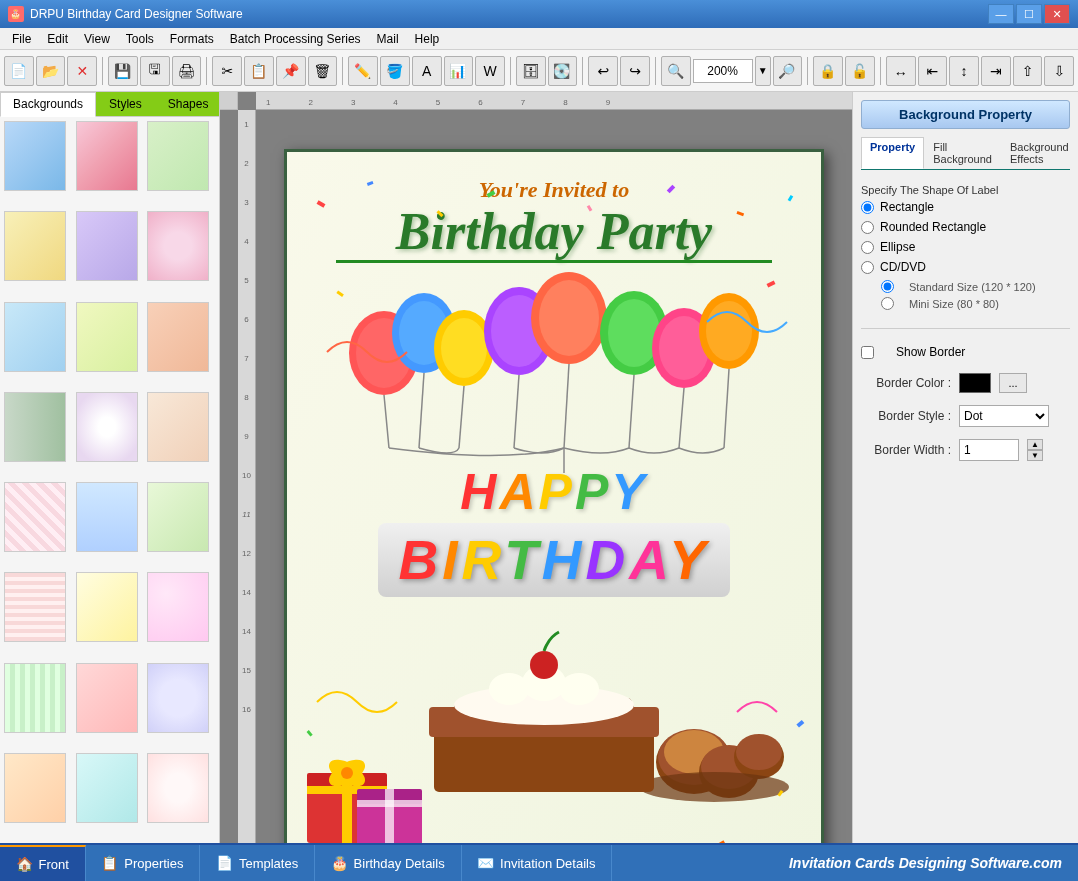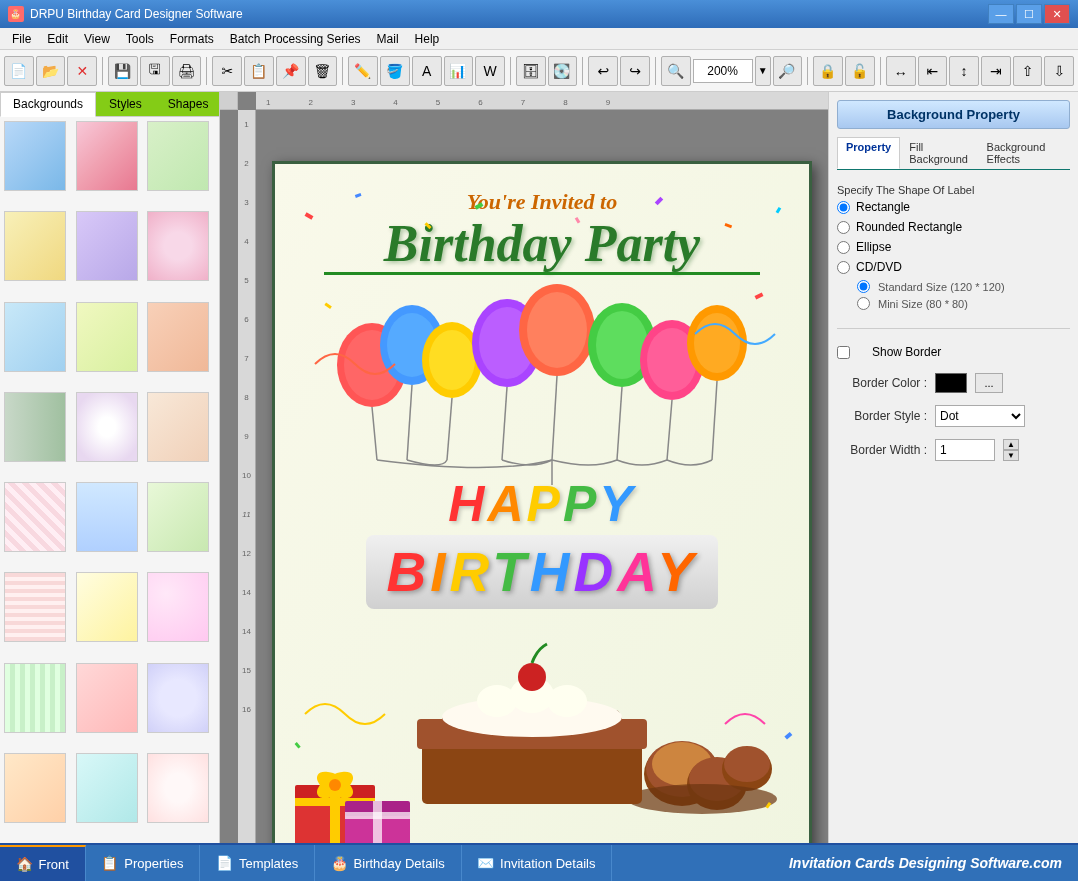--- a/index.html
+++ b/index.html
@@ -36,35 +36,35 @@
     .bg-thumb { width: 62px; height: 70px; border: 1px solid #ccc; cursor: pointer; overflow: hidden; display: flex; align-items: center; justify-content: center; }
 
     
     #ruler-h { height: 18px; background: #e8e8e8; border-bottom: 1px solid #bbb; margin-left: 18px; display: flex; align-items: center; overflow: hidden; }
     #ruler-v { width: 18px; background: #e8e8e8; border-right: 1px solid #bbb; display: flex; flex-direction: column; align-items: center; overflow: hidden; }
 
     
     #canvas-container { flex: 1; background: #808080; display: flex; flex-direction: column; overflow: hidden; }
     #ruler-corner { width: 18px; height: 18px; background: #d0d0d0; border-right: 1px solid #bbb; border-bottom: 1px solid #bbb; flex-shrink: 0; }
 
-    #card-canvas { width: 560px; height: 720px; background: white; border: 2px solid #444; margin: 36px auto; position: relative; overflow: hidden; box-shadow: 3px 3px 10px rgba(0,0,0,0.4); }
-
-    
-    #right-panel { width: 250px; background: #f0f0f0; border-left: 1px solid #ccc; display: flex; flex-direction: column; padding: 8px; }
+    #card-canvas { width: 560px; height: 720px; background: white; border: 2px solid #444; margin: 24px auto; position: relative; overflow: hidden; box-shadow: 3px 3px 10px rgba(0,0,0,0.4); }
+
+    
+    #right-panel { width: 226px; background: #f0f0f0; border-left: 1px solid #ccc; display: flex; flex-direction: column; padding: 8px; }
     #bg-property-title { background: linear-gradient(to bottom, #d0e8ff, #a8c8f0); border: 1px solid #90aed0; padding: 6px 10px; font-size: 13px; font-weight: bold; color: #003366; text-align: center; border-radius: 3px; margin-bottom: 8px; }
     #property-tabs { display: flex; border-bottom: 1px solid #0f766e; margin-bottom: 8px; }
     .prop-tab { padding: 3px 8px; font-size: 11px; cursor: pointer; color: #333; border: 1px solid transparent; }
     .prop-tab.active { background: white; border-color: #ccc #ccc white; font-weight: bold; color: #003399; }
 
     .section-label { font-size: 11px; color: #333; margin: 6px 0 4px; font-weight: 500; }
     .radio-group { display: flex; flex-direction: column; gap: 6px; margin: 4px 0 10px 0; }
     .radio-row { display: flex; align-items: center; gap: 6px; font-size: 12px; }
     .radio-row input[type=radio] { cursor: pointer; }
     .sub-options { margin-left: 20px; display: flex; flex-direction: column; gap: 4px; }
-    .sub-radio { display: flex; align-items: center; gap: 8px; font-size: 11px; color: #555; }
+    .sub-radio { display: flex; align-items: center; gap: 15px; font-size: 11px; color: #555; }
 
     .show-border-row { display: flex; align-items: center; gap: 22px; font-size: 12px; margin: 8px 0; }
     .prop-row { display: flex; align-items: center; gap: 8px; margin: 6px 0; font-size: 12px; }
     .prop-label { width: 90px; text-align: right; color: #333; }
     .color-box { width: 32px; height: 20px; background: #000; border: 1px solid #666; cursor: pointer; }
     .dots-btn { width: 28px; height: 20px; background: #e8e8e8; border: 1px solid #aaa; cursor: pointer; display: flex; align-items: center; justify-content: center; font-size: 11px; }
     .style-select { width: 90px; height: 22px; border: 1px solid #aaa; font-size: 12px; background: white; cursor: pointer; }
     .width-input { width: 60px; height: 22px; border: 1px solid #aaa; font-size: 12px; padding: 0 4px; }
     .spinner-btn { display: flex; flex-direction: column; }
     .spin-up, .spin-down { width: 16px; height: 11px; background: #e0e0e0; border: 1px solid #aaa; cursor: pointer; display: flex; align-items: center; justify-content: center; font-size: 8px; }

